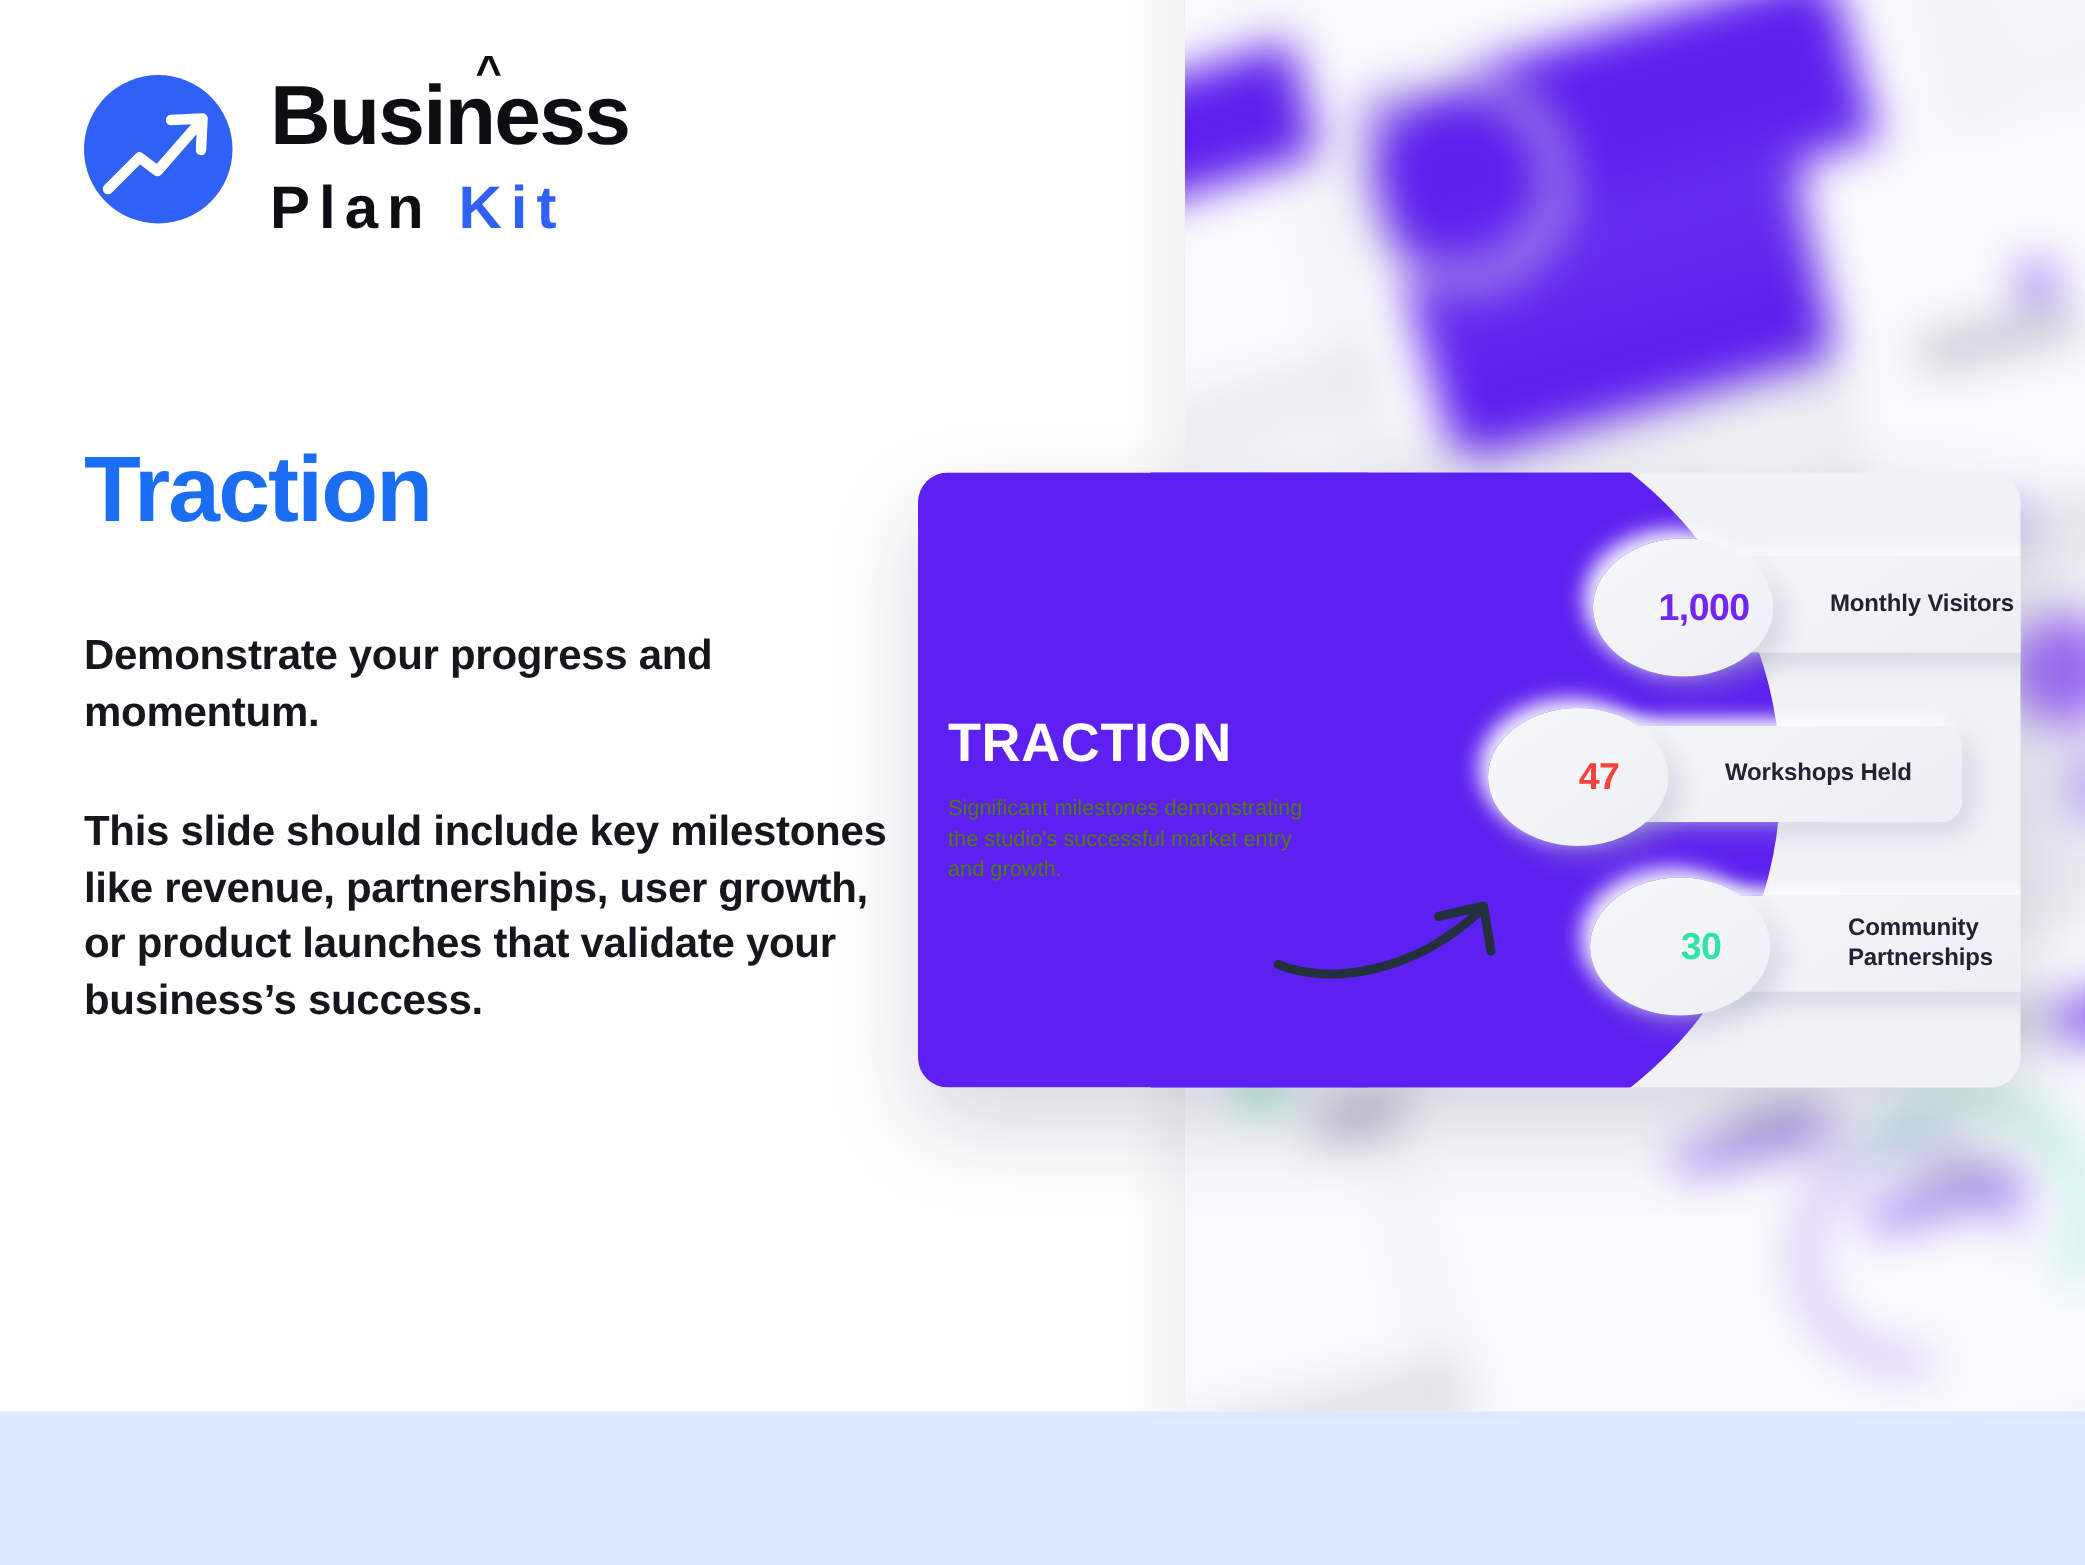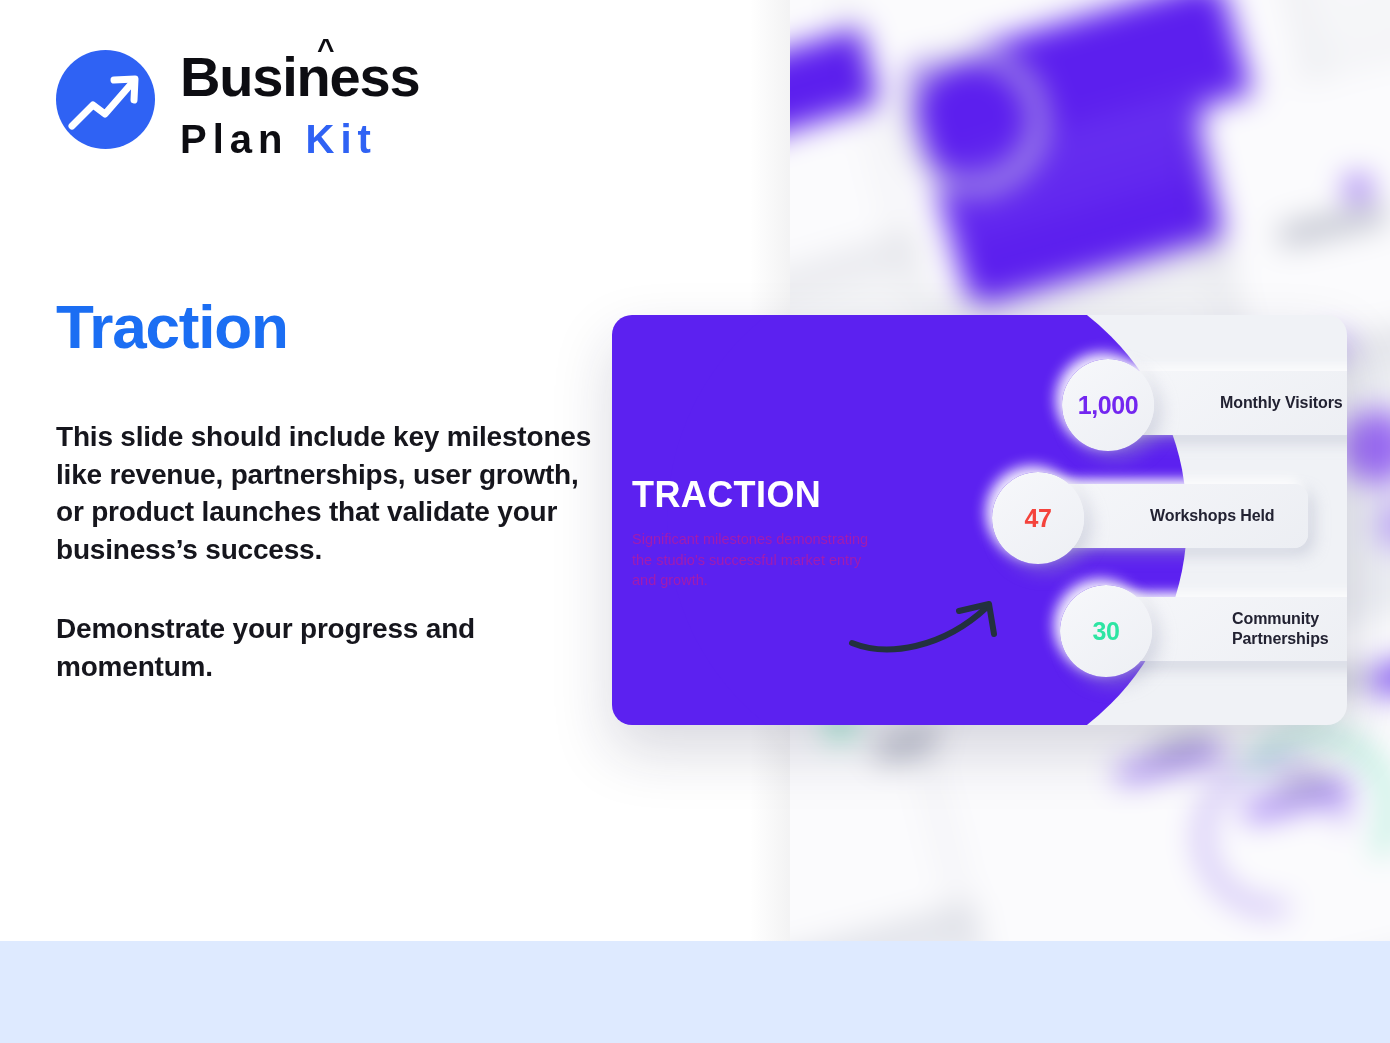--- a/index.html
+++ b/index.html
@@ -71,21 +71,21 @@
     position:absolute;left:0;top:0;width:300px;height:410px;background:#5c21f0;
   }
   .slide-purple-round{
     position:absolute;left:55px;top:-55px;width:520px;height:520px;border-radius:50%;background:#5c21f0;
   }
   .slide-head{position:absolute;left:20px;top:162px;width:262px;z-index:3;}
   .slide-title{
     font-size:36px;font-weight:800;color:#ffffff;letter-spacing:0.4px;line-height:1;margin:0 0 16px 0;
   }
   .slide-sub{
-    font-size:14.5px;font-weight:400;color:#a21caf;line-height:1.42;margin:0;max-width:250px;
+    font-size:14.5px;font-weight:400;color:#4d7c0f;line-height:1.42;margin:0;max-width:250px;
   }
   .arrow-svg{position:absolute;left:235px;top:280px;z-index:4;}
 
   
   .metrics{position:absolute;left:0;top:0;width:735px;height:410px;z-index:2;}
   .metric-row{position:absolute;display:flex;align-items:center;}
   .metric-row.r0{left:450px;top:44px;}
   .metric-row.r1{left:380px;top:157px;}
   .metric-row.r2{left:448px;top:270px;}
   .metric-pill{
@@ -98,21 +98,21 @@
   .metric-row.r0 .metric-pill{width:270px;}
   .metric-row.r1 .metric-pill{width:270px;}
   .metric-row.r2 .metric-pill{width:275px;justify-content:center;}
   .metric-label{
     margin-left:112px;font-size:16px;font-weight:700;color:#222232;line-height:1.25;letter-spacing:-0.1px;
   }
   .metric-circle{
     position:relative;z-index:3;width:92px;height:92px;border-radius:50%;
     background:linear-gradient(145deg,#f7f8fb 0%,#edeff4 100%);
     box-shadow:-6px -6px 14px rgba(255,255,255,0.95), 7px 8px 18px rgba(160,165,190,0.40);
-    display:flex;align-items:center;justify-content:center;
+    display:flex;align-items:center;justify-content:center;padding-left:28px;
   }
   .metric-value{font-size:25px;font-weight:800;letter-spacing:-0.4px;}
 
   
   .bottom-bar{position:absolute;left:0;top:941px;width:1390px;height:102px;background:#deeaff;}
 </style>
 </head>
 <body>
 
 <div class="stage">
@@ -134,22 +134,22 @@
         <div class="logo-line2">
           <span>Plan</span>
           <span class="logo-kit">Kit</span>
         </div>
       </div>
     </div>
 
     <h1 class="page-title">Traction</h1>
 
     <div class="body-copy">
+      <p>Demonstrate your progress and momentum.</p>
       <p>This slide should include key milestones like revenue, partnerships, user growth, or product launches that validate your business’s success.</p>
-      <p>Demonstrate your progress and momentum.</p>
     </div>
   </div>
 
   <div class="right-panel">
 
     <div class="bg-scene">
       <div class="bg-base"></div>
 
       <div class="bg-sheet" style="left:-150px;top:20px;width:430px;height:300px;transform:rotate(-17deg);"></div>
       <div class="bg-purple" style="left:-120px;top:115px;width:330px;height:78px;transform:rotate(-17deg);"></div>

